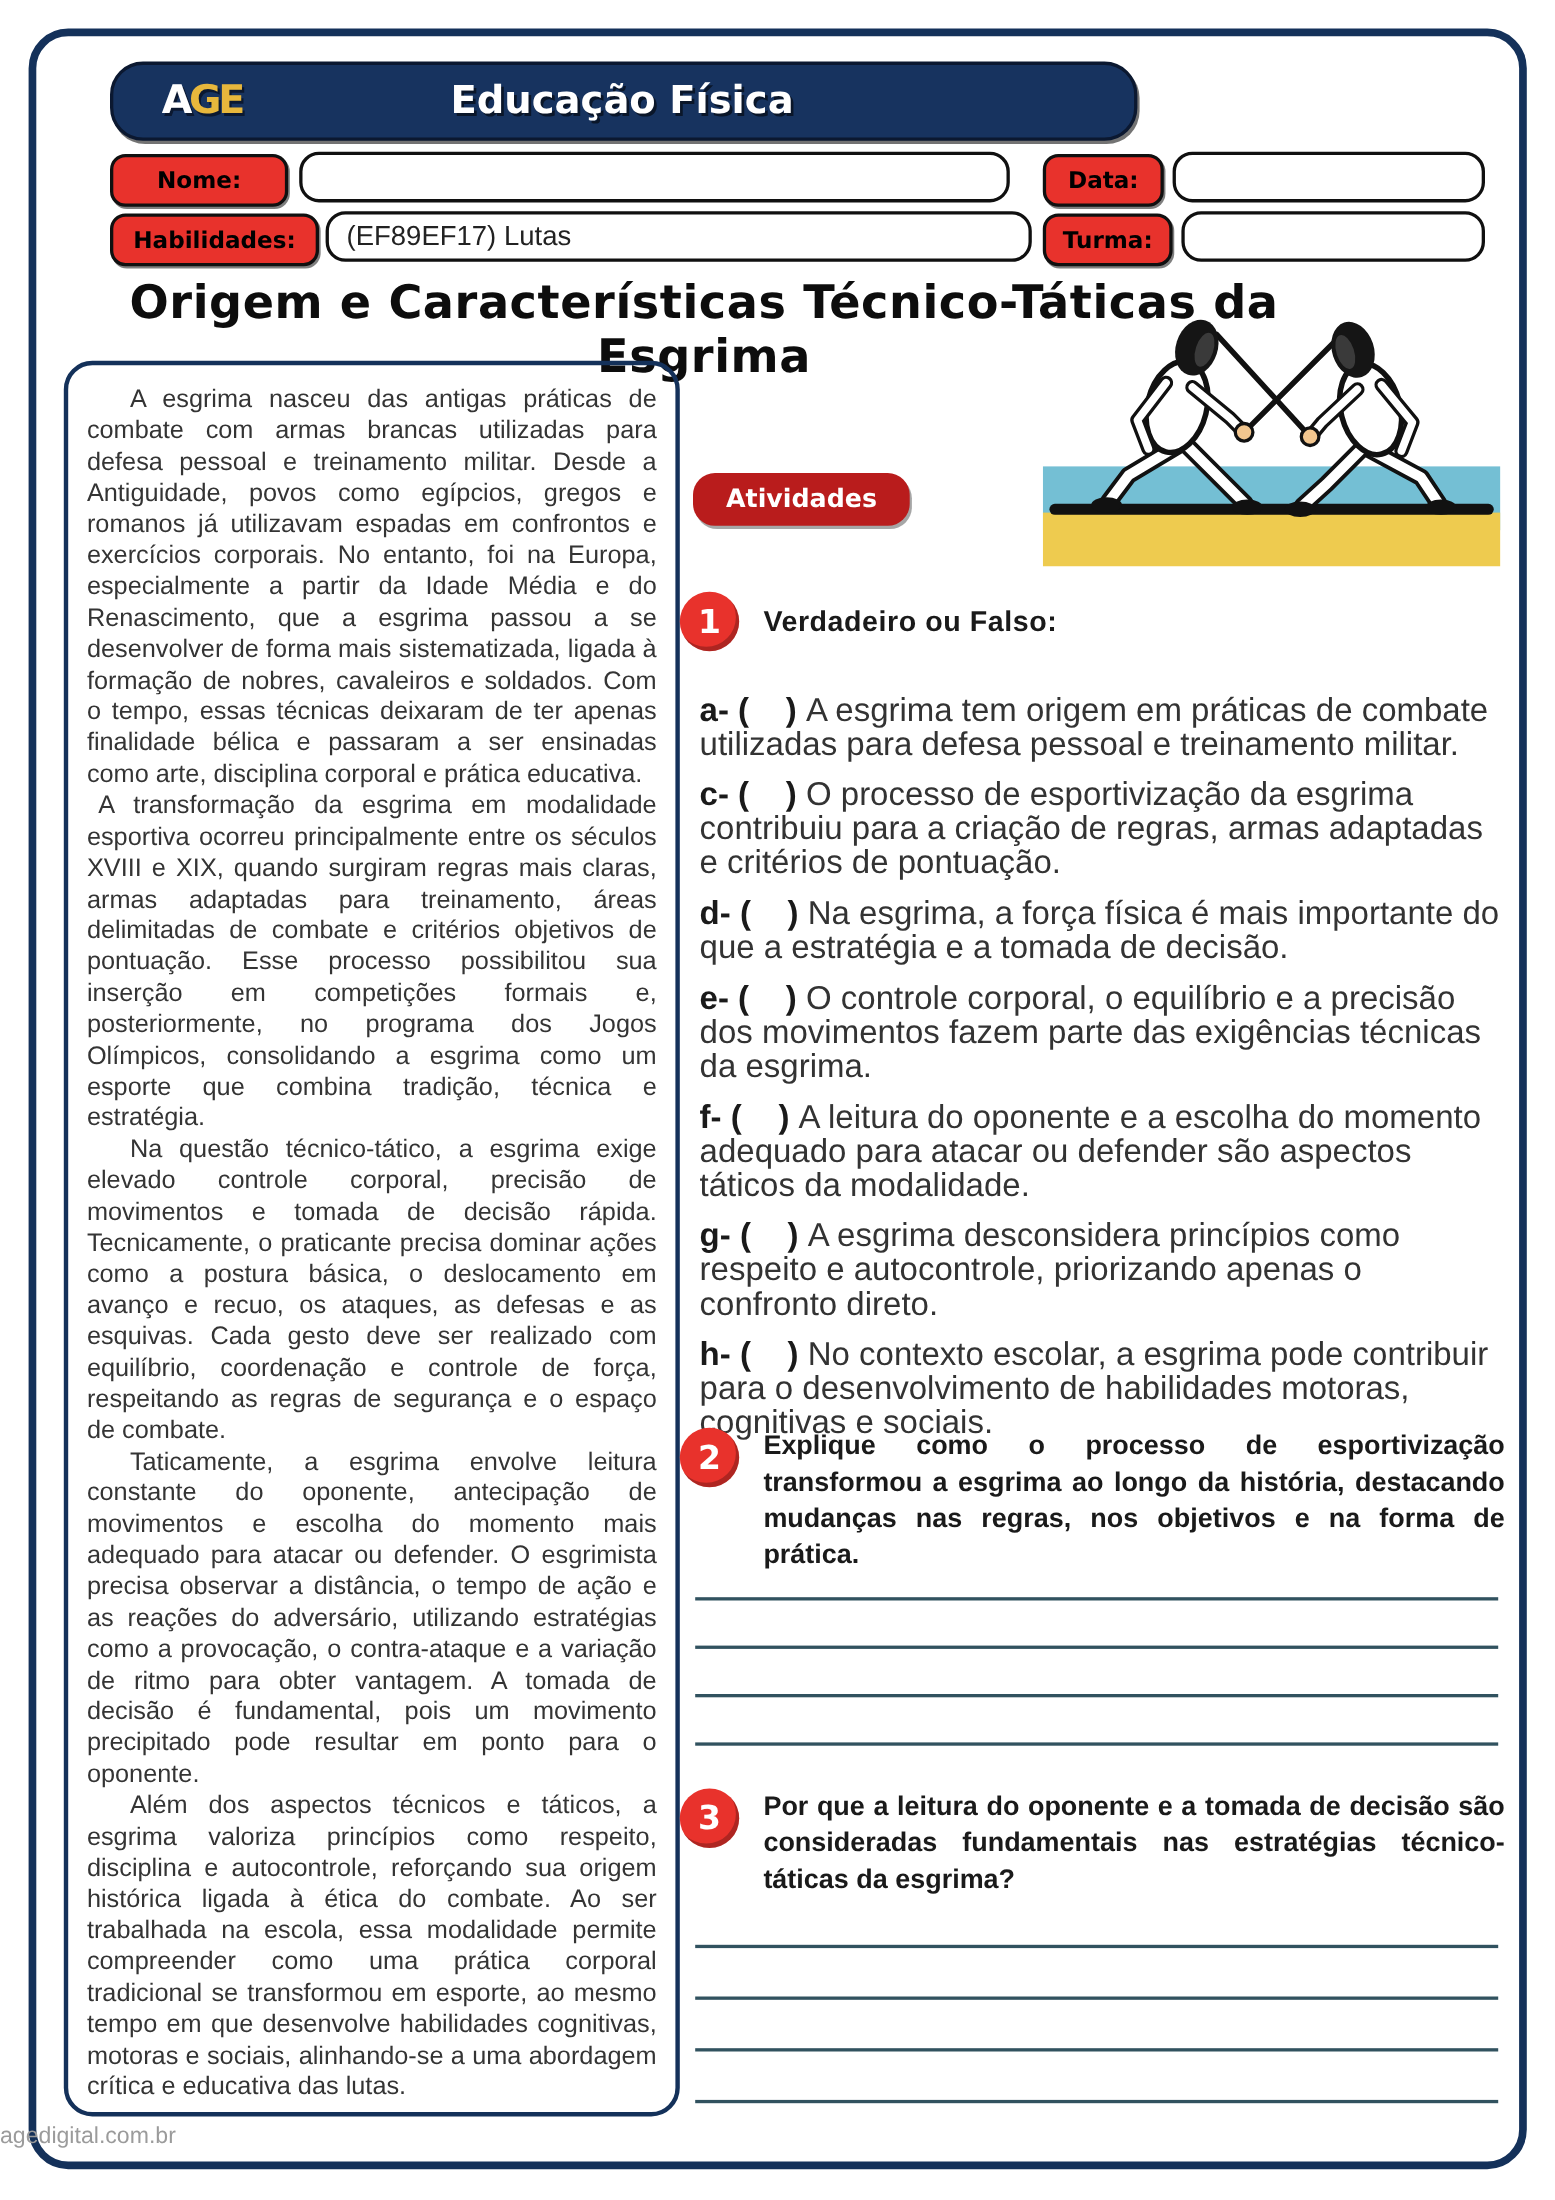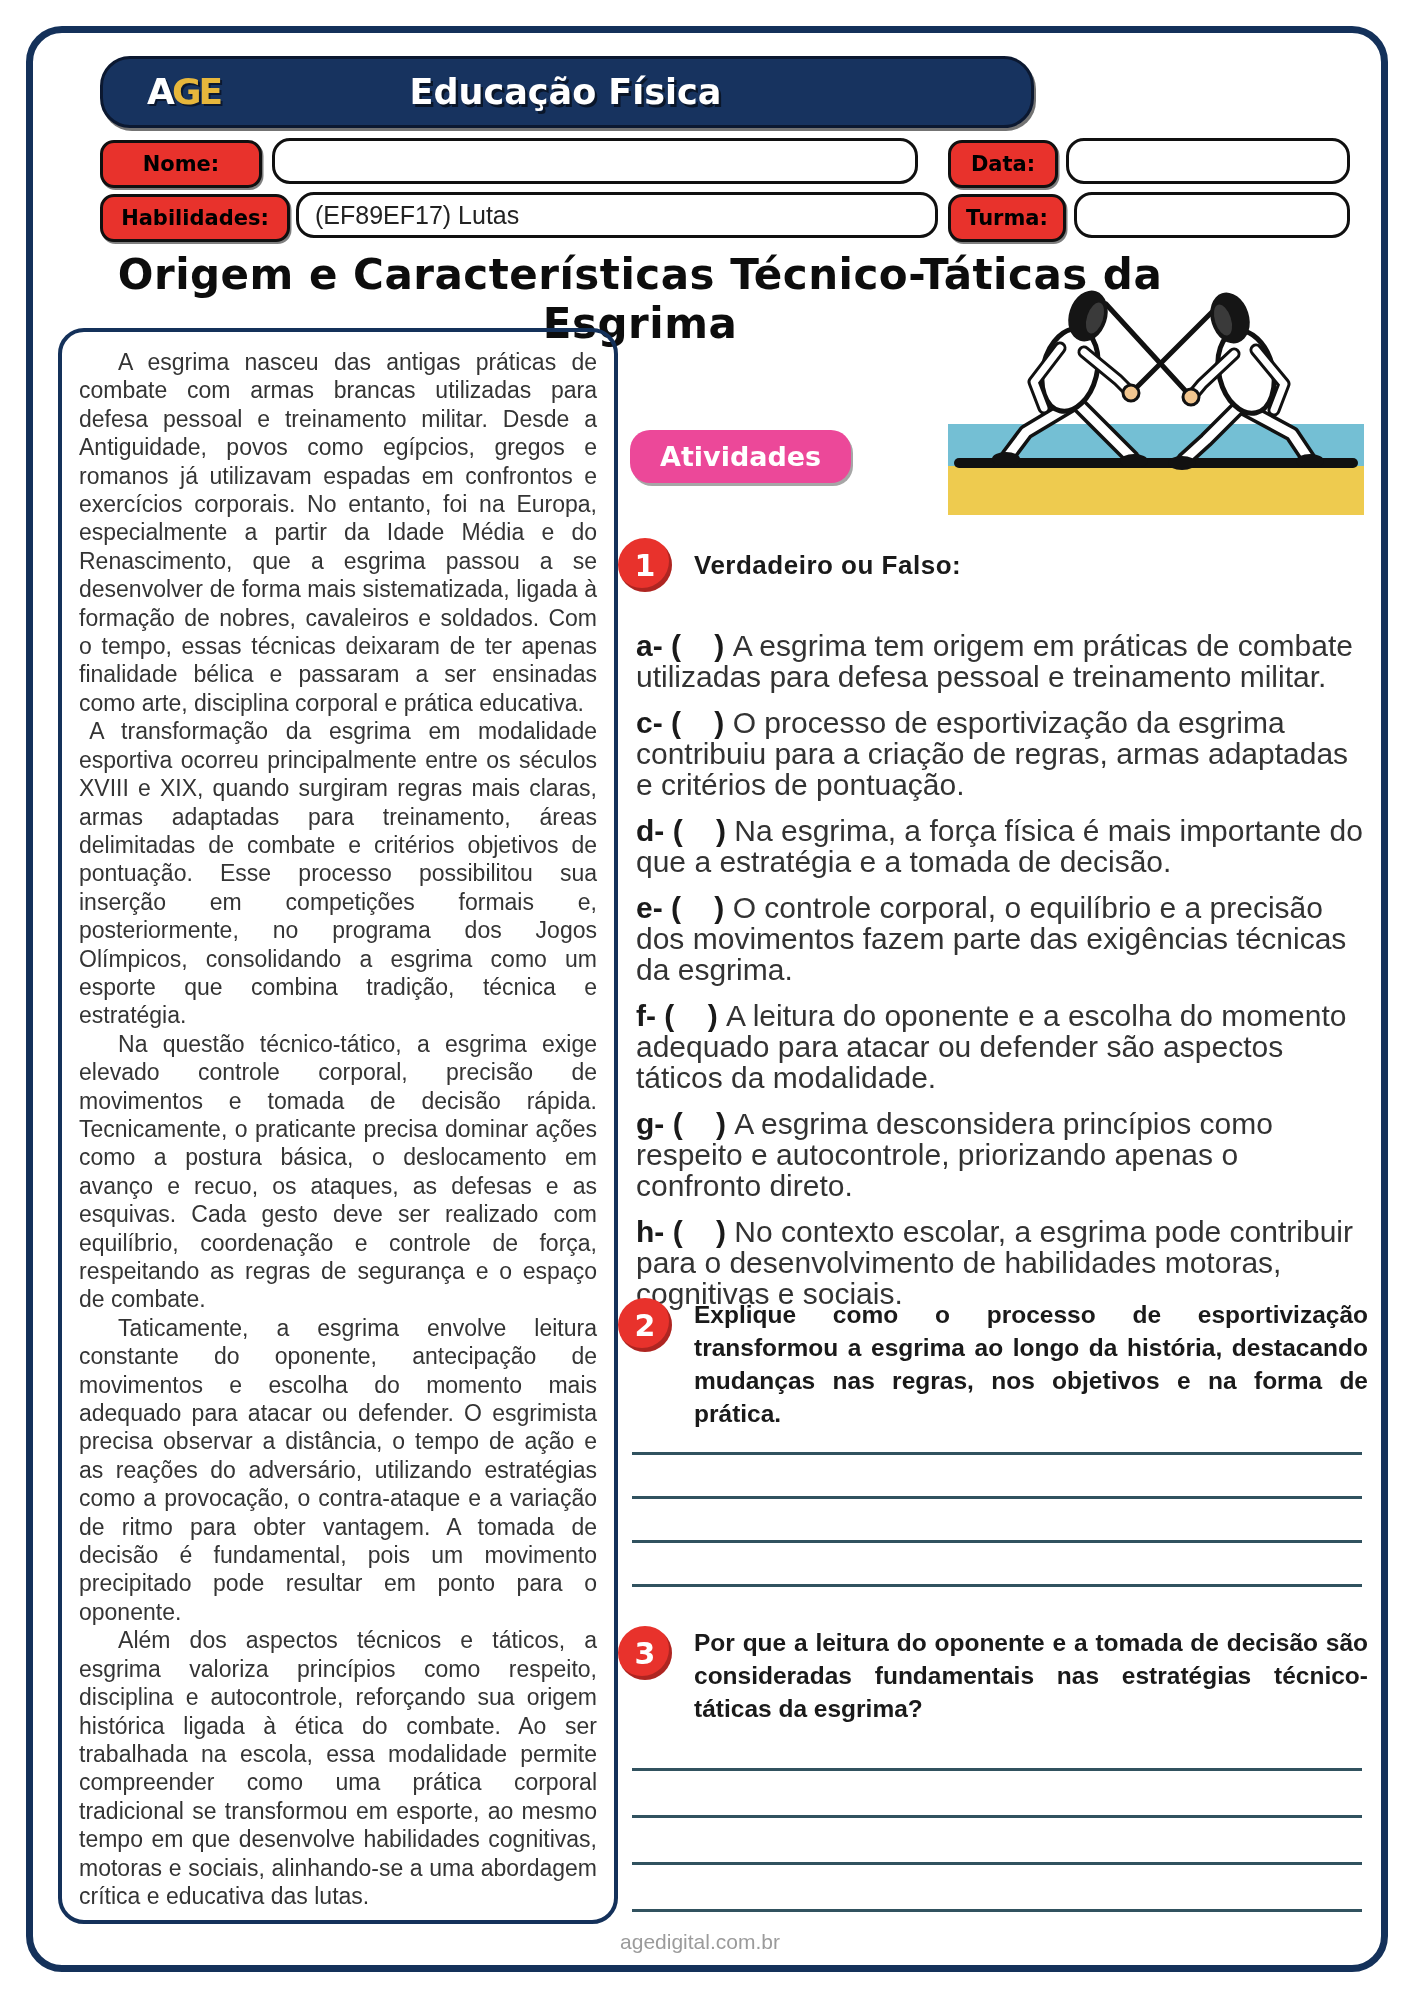--- a/index.html
+++ b/index.html
@@ -41,42 +41,42 @@
 
   
   .reading-box{position:absolute;left:58px;top:328px;width:560px;height:1596px;
          border:4px solid #14315a;border-radius:26px;box-sizing:border-box;
          padding:16px 17px;overflow:hidden;}
   .reading-box p{margin:0;font-size:23px;line-height:28.4px;color:#343434;
          text-align:justify;text-indent:1.7em;}
   .reading-box p.small-indent{text-indent:.45em;}
 
   
-  .atividades-badge{position:absolute;left:630px;top:430px;background:#ec4899;
+  .atividades-badge{position:absolute;left:630px;top:430px;background:#b91c1c;
          border-radius:20px;padding:11px 30px;color:#fff;
-         font-family:"DejaVu Sans",sans-serif;font-weight:800;font-size:27px;
+         font-family:"DejaVu Sans",sans-serif;font-weight:800;font-size:23px;
          box-shadow:2px 3px 0 rgba(0,0,0,.35);}
   .q-row{position:absolute;display:flex;align-items:flex-start;}
   .q1{left:618px;top:538px;align-items:center;}
   .num-circle{width:54px;height:54px;border-radius:50%;background:#e8322c;
          color:#fff;display:flex;align-items:center;justify-content:center;
          font-family:"DejaVu Sans",sans-serif;font-weight:900;font-size:30px;
          box-shadow:inset -3px -4px 0 rgba(0,0,0,.25);flex:0 0 54px;}
   .q1-label{margin-left:22px;font-weight:700;font-size:26px;color:#1a1a1a;
          letter-spacing:.5px;}
   .tf-list{position:absolute;left:636px;top:630px;width:728px;}
   .tf-item{margin-bottom:15px;font-size:30px;line-height:31px;color:#333;}
   .tf-prefix{font-weight:700;color:#1a1a1a;white-space:pre;}
   .q2{left:618px;top:1298px;} .q3{left:618px;top:1626px;}
   .q-text{margin-left:22px;width:674px;font-weight:700;font-size:24.5px;
          line-height:33px;color:#1a1a1a;text-align:justify;}
   .answer-line{position:absolute;left:632px;width:730px;height:0;
          border-top:3px solid #31525f;}
 
-  .footer{position:absolute;left:0;top:1930px;width:1400px;text-align:center;
+  .footer{position:absolute;left:0;top:1930px;width:1400px;
          font-size:21px;color:#9b9b9b;}
 
   .fencers{position:absolute;left:948px;top:252px;width:416px;height:263px;}
 </style>
 </head>
 <body>
 
 <div class="sheet">
   <div class="page-border"></div>
 

